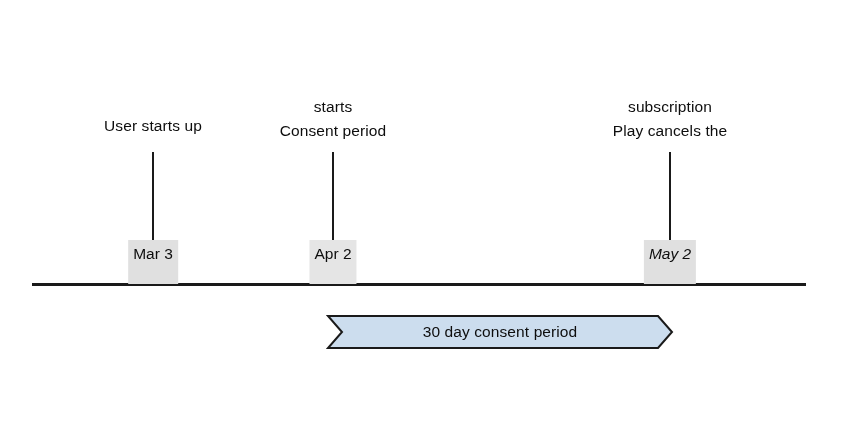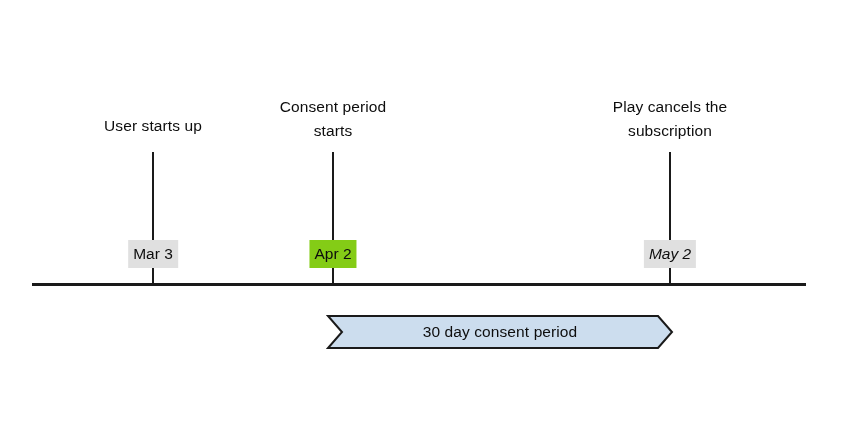--- a/index.html
+++ b/index.html
@@ -48,21 +48,21 @@
     background: #1a1a1a;
     transform: translateX(-50%);
   }
   .event-date {
     position: absolute;
     transform: translateX(-50%);
     background: #e0e0e0;
     color: #0d0d0d;
     font-size: 15.5px;
     line-height: 20px;
-    padding: 4px 5px 4px 5px;
+    padding: 4px 5px 20px 5px;
     white-space: pre;
   }
 
   
   .banner {
     position: absolute;
   }
   .banner svg {
     display: block;
     overflow: visible;
@@ -90,26 +90,26 @@
 
   <div class="axis-line" id="axis" style="left: 32px; top: 283px; width: 774px; height: 3px; background: rgb(26, 26, 26);"></div>
 
   <div id="events-layer">
       <div class="event" style="left: 153px;">
         <div class="event-label" style="top: 114px;"><div>User starts up</div></div>
         <div class="event-tick" style="top: 152px; height: 133px;"></div>
         <div class="event-date" style="top: 240px; background: rgb(224, 224, 224);">Mar 3</div>
       </div>
       <div class="event" style="left: 333px;">
-        <div class="event-label" style="top: 95px;"><div>Consent period</div><div>starts</div></div>
+        <div class="event-label" style="top: 95px;"><div>starts</div><div>Consent period</div></div>
         <div class="event-tick" style="top: 152px; height: 133px;"></div>
-        <div class="event-date" style="top: 240px; background: #84cc16;">Apr 2</div>
+        <div class="event-date" style="top: 240px; background: #e5e5e5;">Apr 2</div>
       </div>
       <div class="event" style="left: 670px;">
-        <div class="event-label" style="top: 95px;"><div>Play cancels the</div><div>subscription</div></div>
+        <div class="event-label" style="top: 95px;"><div>subscription</div><div>Play cancels the</div></div>
         <div class="event-tick" style="top: 152px; height: 133px;"></div>
         <div class="event-date" style="top: 240px; background: rgb(224, 224, 224); font-style: italic;">May 2</div>
       </div>
     </div>
 
   <div class="banner" id="banner" style="left: 328px; top: 316px; width: 344px; height: 32px;">
     <svg id="banner-svg" width="344" height="32" viewBox="0 0 344 32" preserveAspectRatio="none">
       <polygon id="banner-poly" points="0,0 330,0 344,16 330,32 0,32 14,16" fill="#ccddee" stroke="#1a1a1a" stroke-width="2" stroke-linejoin="miter"></polygon>
     </svg>
     <div class="banner-text">30 day consent period</div>

